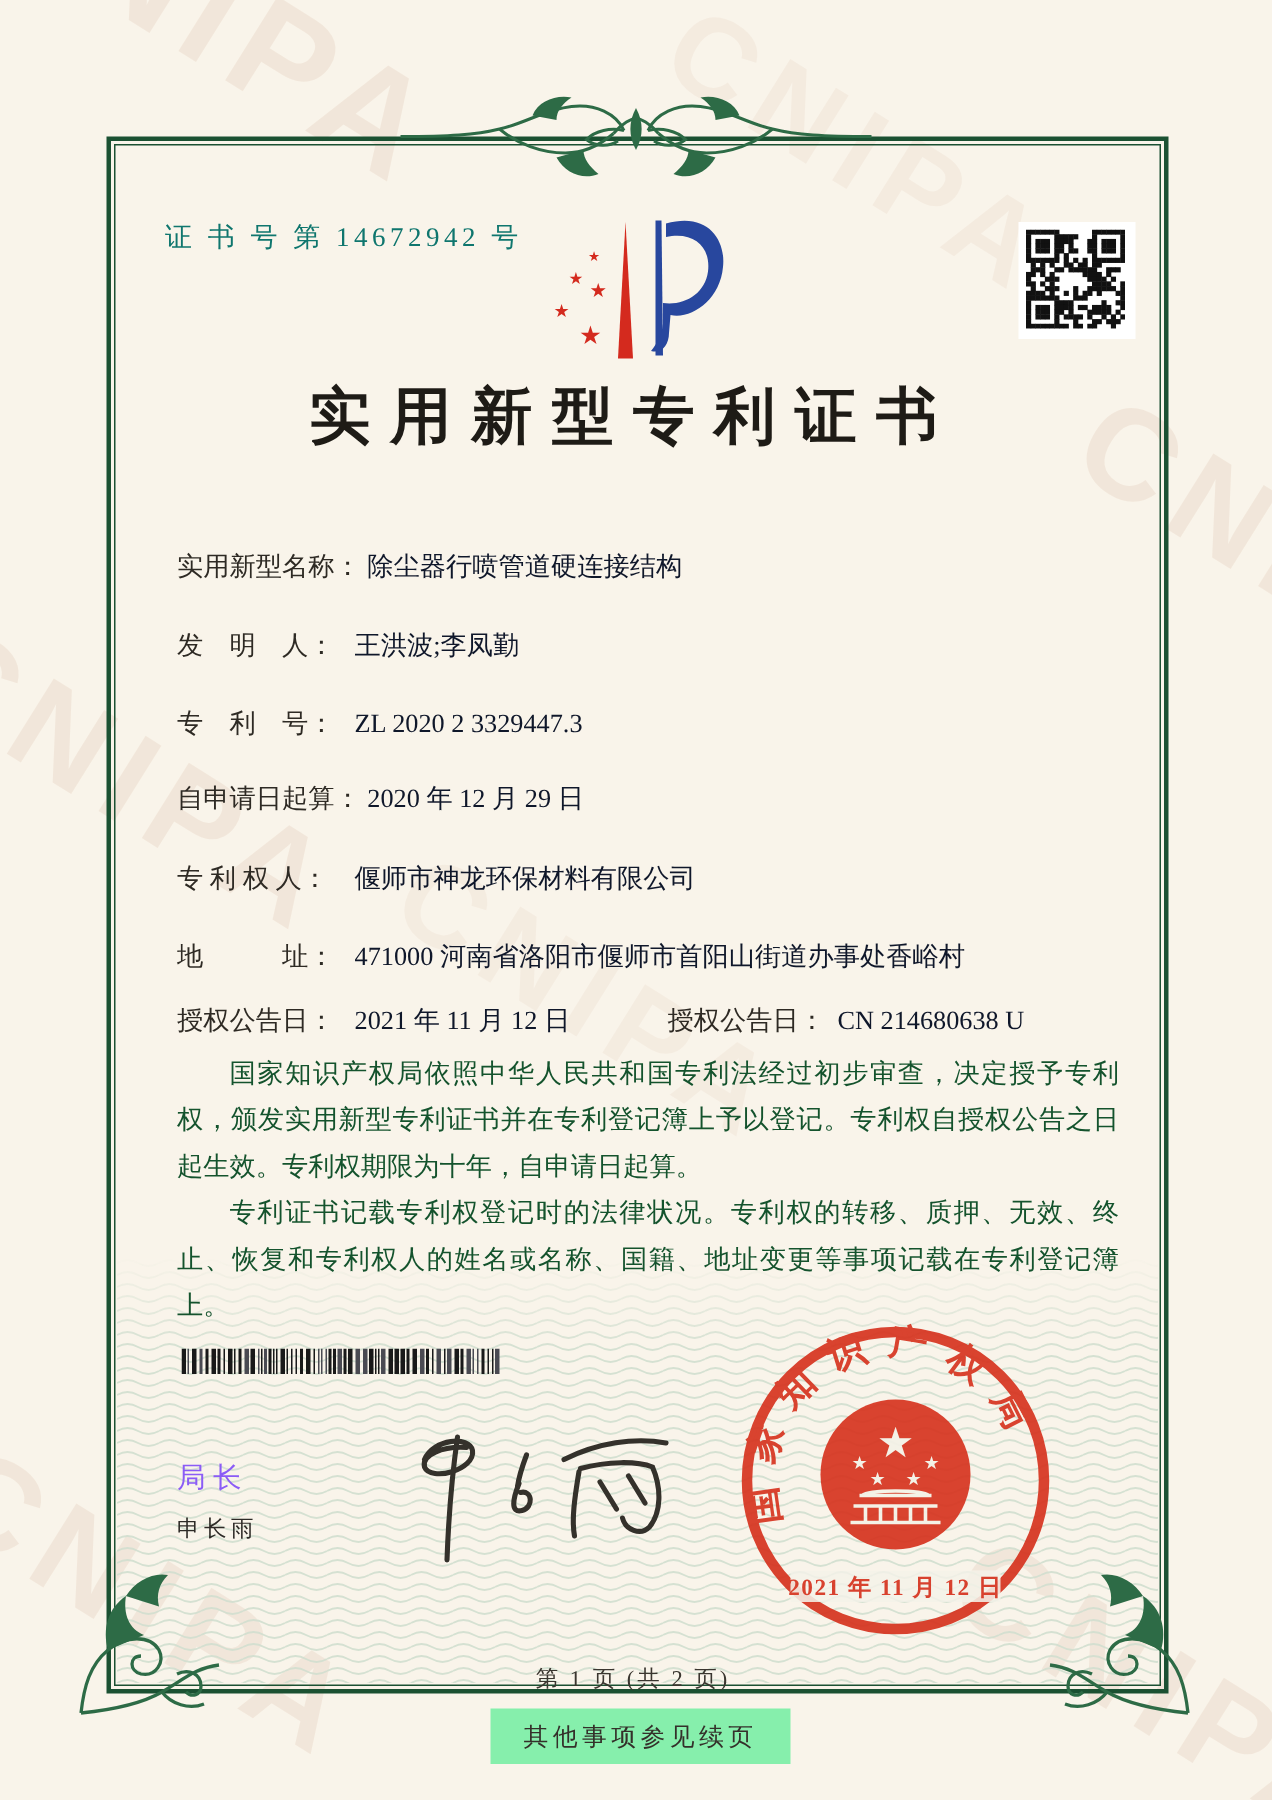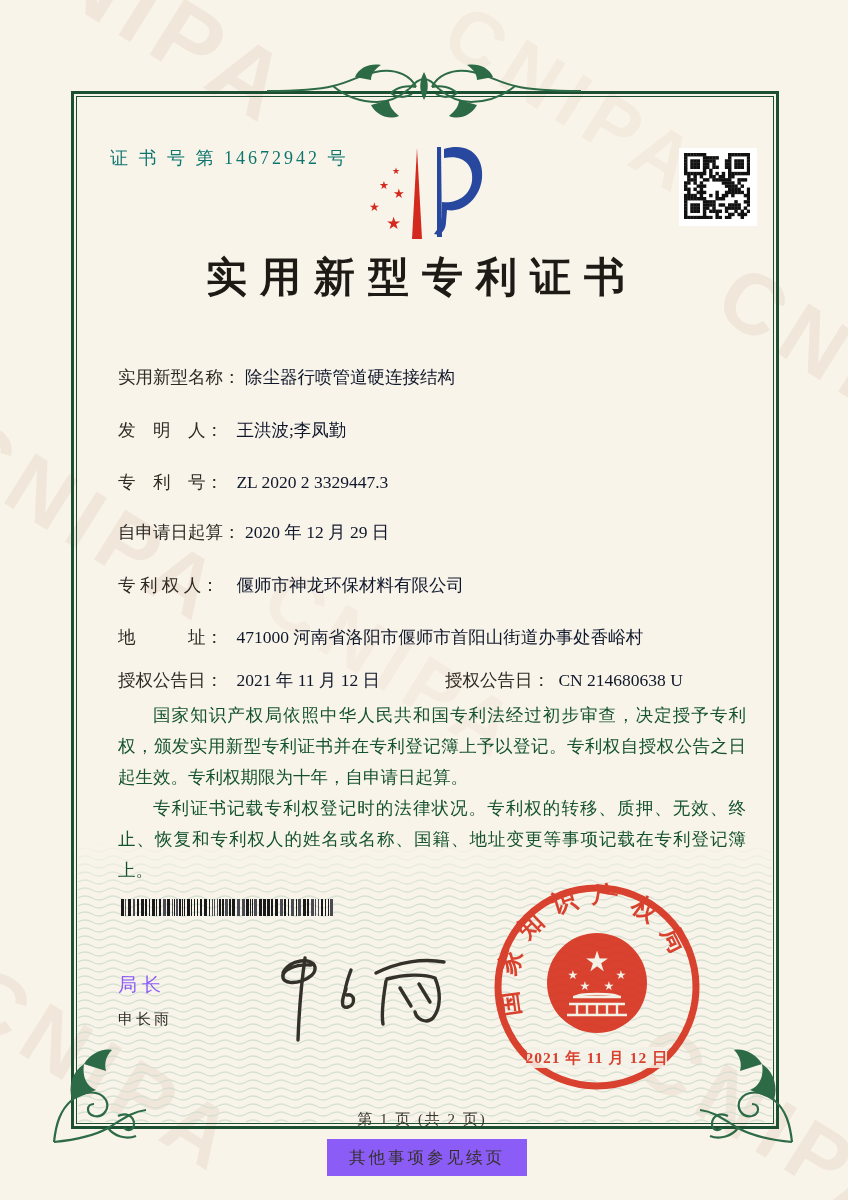--- a/index.html
+++ b/index.html
@@ -32,21 +32,21 @@
   .body{position:absolute;left:118px;top:700px;width:628px;font-size:17.5px;line-height:31px;
         text-align:justify;color:#14532d;}
   .body p{margin:0;text-indent:2em;}
   .barcode{position:absolute;left:121px;top:899px;}
   .dir-title{position:absolute;left:118px;top:972px;font-size:19px;letter-spacing:5px;color:#8b5cf6;}
   .dir-name{position:absolute;left:118px;top:1010px;font-size:15px;letter-spacing:3px;color:#2e2b27;}
   .sig{position:absolute;left:243px;top:946px;z-index:4;}
   .seal{position:absolute;left:489px;top:879px;z-index:5;}
   .pagenum{position:absolute;left:71px;top:1094px;width:702px;text-align:center;
            font-size:15px;letter-spacing:2px;color:#3a362f;margin-top:16px;}
-  .contnote{position:absolute;left:327px;top:1139px;width:200px;height:37px;background:#8b5cf6;
+  .contnote{position:absolute;left:327px;top:1139px;width:200px;height:37px;background:#86efac;
             text-align:center;line-height:37px;font-size:16.5px;letter-spacing:3px;color:#34302a;z-index:2;}
   svg text.star{font-family:"DejaVu Sans",sans-serif;}
 </style>
 </head>
 <body>
 
 <div class="page">
 
   <div class="wm" style="left:-30px;top:-45px;font-size:96px">CNIPA</div>
   <div class="wm" style="left:430px;top:55px;opacity:.08;font-size:78px">CNIPA</div>

